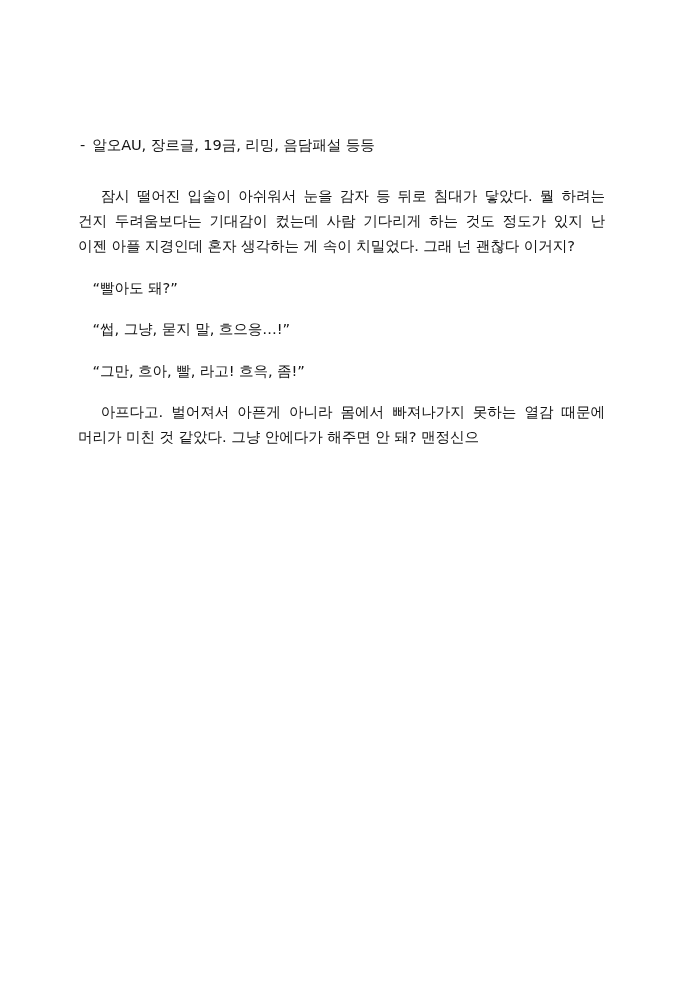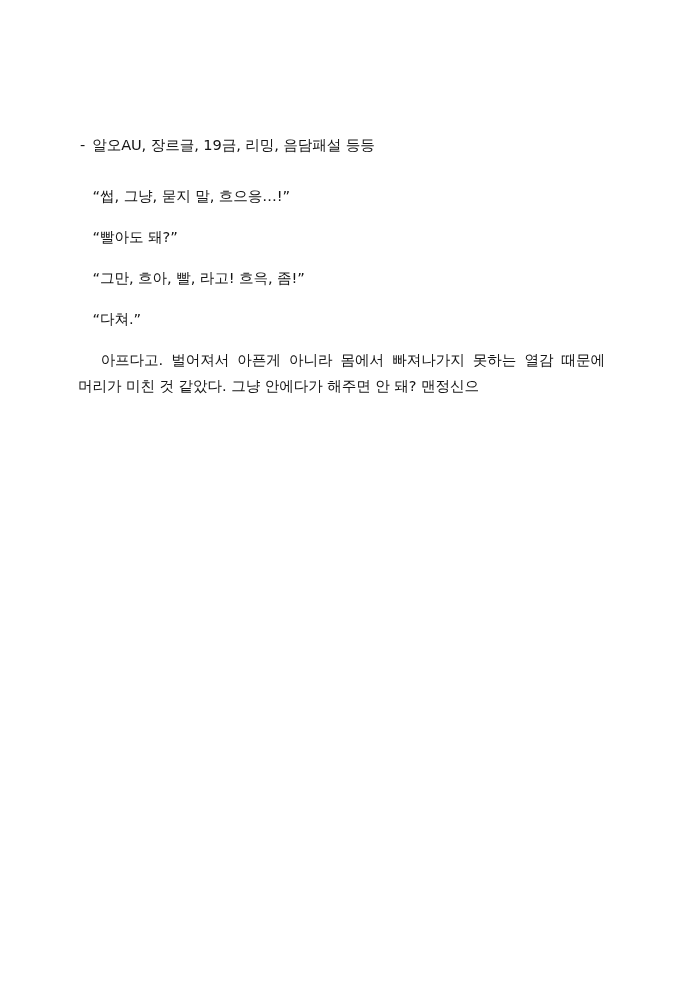--- a/index.html
+++ b/index.html
@@ -53,29 +53,29 @@
   }
 </style>
 </head>
 <body>
 
 <div class="page">
   <div class="doc-body">
 
     <p class="bullet"><span class="bullet-dash">-</span><span>알오AU, 장르글, 19금, 리밍, 음담패설 등등</span></p>
 
+    <p class="para">잠시 떨어진 입술이 아쉬워서 눈을 감자 등 뒤로 침대가 닿았다. 뭘 하려는 건지 두려움보다는 기대감이 컸는데 사람 기다리게 하는 것도 정도가 있지 난 이젠 아플 지경인데 혼자 생각하는 게 속이 치밀었다. 그래 넌 괜찮다 이거지?</p>
+
+    <p class="dialogue">“빨아도 돼?”</p>
 
     <p class="dialogue">“썹, 그냥, 묻지 말, 흐으응…!”</p>
-
-    <p class="dialogue">“빨아도 돼?”</p>
 
 
 
 
     <p class="dialogue">“그만, 흐아, 빨, 라고! 흐윽, 좀!”</p>
 
-    <p class="dialogue">“다쳐.”</p>
 
 
     <p class="para">아프다고. 벌어져서 아픈게 아니라 몸에서 빠져나가지 못하는 열감 때문에 머리가 미친 것 같았다. 그냥 안에다가 해주면 안 돼? 맨정신으</p>
 
   </div>
 </div>
 
 </body></html>

